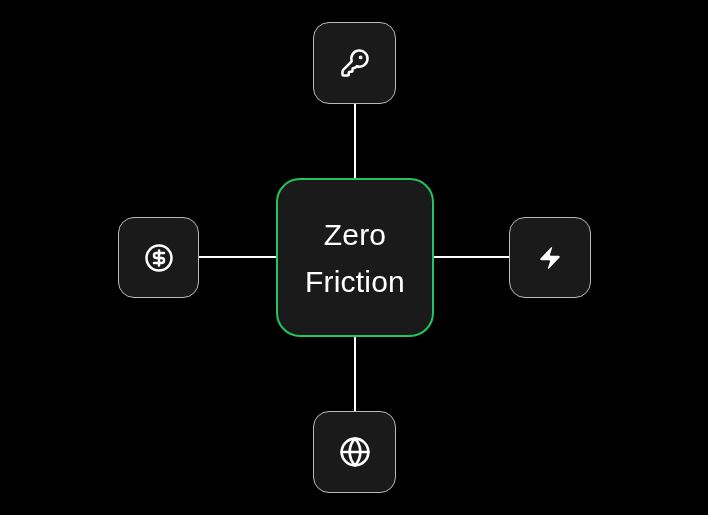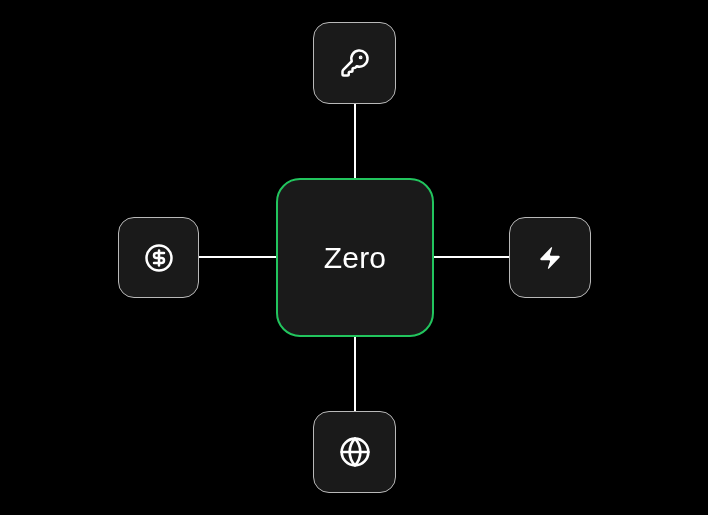--- a/index.html
+++ b/index.html
@@ -108,15 +108,16 @@
       <svg width="32" height="32" viewBox="0 0 24 24" fill="none" stroke="currentColor" stroke-width="2" stroke-linecap="round" stroke-linejoin="round">
         <circle cx="12" cy="12" r="10"></circle>
         <path d="M12 2a14.5 14.5 0 0 0 0 20 14.5 14.5 0 0 0 0-20"></path>
         <path d="M2 12h20"></path>
       </svg>
     </span>
   </div>
 
   <div class="node center-node node-center">
     <div class="center-label">Zero</div>
+    <div class="center-label">Friction</div>
   </div>
 
 </div>
 
 </body></html>

